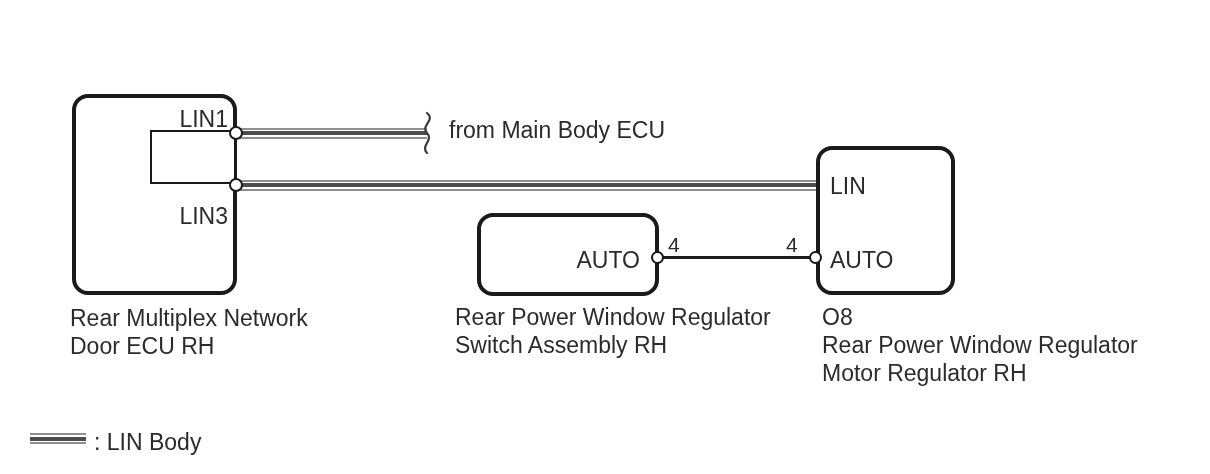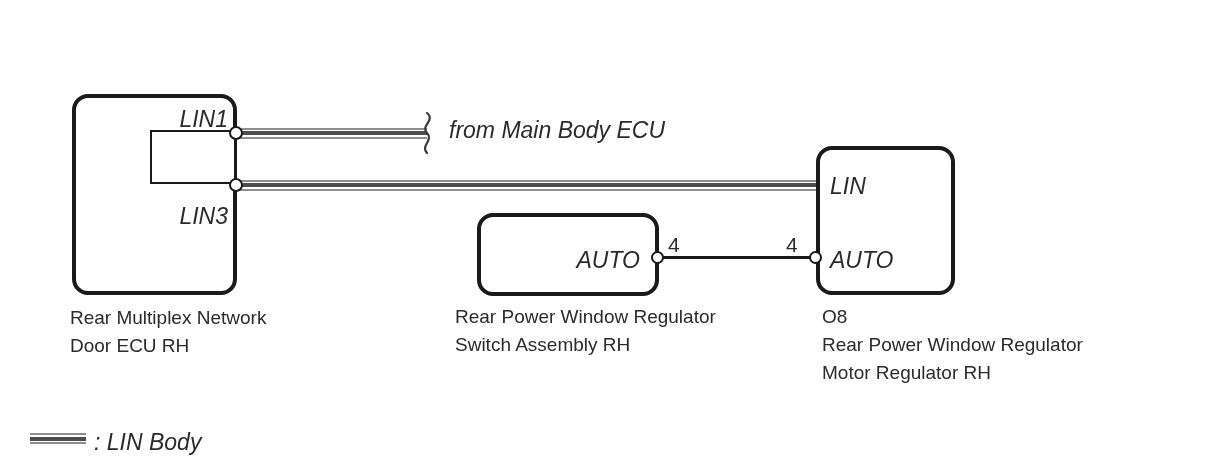--- a/index.html
+++ b/index.html
@@ -26,21 +26,20 @@
     box-sizing:border-box;
     z-index:3;
   }
   .lbl{
     position:absolute;
     font-size:23px;
     line-height:1.05;
     white-space:nowrap;
     color:#2b2b2b;
     z-index:4;
-    font-style:italic;
   }
   .lbl.right{text-align:right;}
   .pin-num{
     position:absolute;
     font-size:21px;
     line-height:1;
     color:#2b2b2b;
     z-index:4;
   }
   .wire-lin{
@@ -64,21 +63,21 @@
     position:absolute;
     width:14px;height:14px;
     border-radius:50%;
     background:#ffffff;
     border:2.5px solid #1a1a1a;
     box-sizing:border-box;
     z-index:5;
   }
   .caption{
     position:absolute;
-    font-size:19px;
+    font-size:23px;
     line-height:28px;
     white-space:nowrap;
     color:#2b2b2b;
     z-index:4;
   }
   .squiggle{
     position:absolute;
     z-index:3;
   }
   .legend-sample{

